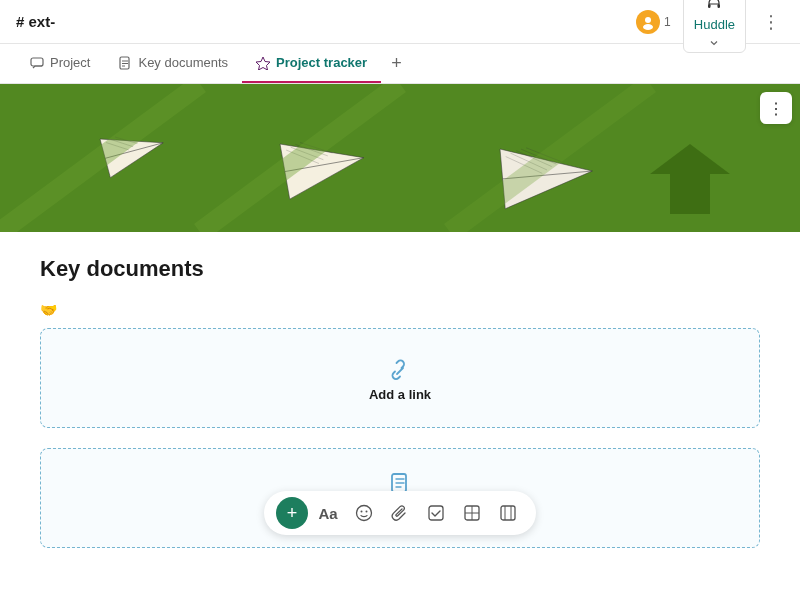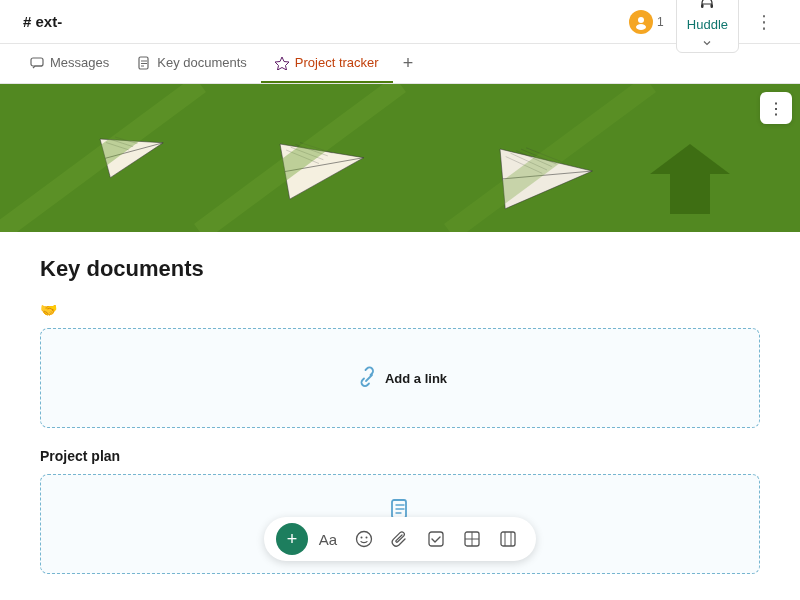--- a/index.html
+++ b/index.html
@@ -10,21 +10,21 @@
       height: 600px;
       overflow: hidden;
       color: #1a1a1a;
     }
 
     
     .top-bar {
       display: flex;
       align-items: center;
       justify-content: space-between;
-      padding: 0 23px;
+      padding: 0 16px;
       height: 44px;
       border-bottom: 1px solid #e5e5e5;
       background: #fff;
     }
     .top-bar-left {
       display: flex;
       align-items: center;
       gap: 8px;
     }
     .channel-name {
@@ -97,23 +97,23 @@
       gap: 6px;
       padding: 0 14px;
       height: 100%;
       font-size: 13px;
       color: #666;
       cursor: pointer;
       border-bottom: 2px solid transparent;
       white-space: nowrap;
     }
     .tab.active {
-      color: #c2410c;
-      border-bottom: 2px solid #4d7c0f;
-      font-weight: 400;
+      color: #0f766e;
+      border-bottom: 2px solid #be185d;
+      font-weight: 700;
     }
     .add-tab {
       padding: 0 10px;
       font-size: 18px;
       color: #666;
       cursor: pointer;
       background: none;
       border: none;
       height: 100%;
       display: flex;
@@ -181,21 +181,21 @@
       border-radius: 8px;
       background: #f8fcfe;
       display: flex;
       align-items: center;
       justify-content: center;
       cursor: pointer;
       margin-bottom: 20px;
     }
     .dashed-box-inner {
       display: flex;
-      flex-direction: row;
+      flex-direction: column;
       align-items: center;
       padding: 20px;
       text-align: right;
     }
     .add-link-icon {
       width: 32px;
       height: 32px;
       display: flex;
       align-items: center;
       justify-content: center;
@@ -231,20 +231,21 @@
       height: 32px;
       display: flex;
       align-items: center;
       justify-content: center;
       border: none;
       background: none;
       cursor: pointer;
       border-radius: 6px;
       color: #555;
       font-size: 15px;
+      font-weight: bold;
     }
     .toolbar-btn.add {
       background: #1d7e5e;
       color: #fff;
       border-radius: 50%;
       font-size: 18px;
       font-weight: 300;
     }
     .project-plan-box {
       position: relative;
@@ -295,21 +296,21 @@
     <button class="more-btn">⋮</button>
   </div>
 </div>
 
 <div class="tabs-bar">
   <div class="tab">
     <svg width="14" height="14" viewBox="0 0 14 14">
       <rect x="1" y="2" width="12" height="8" rx="2" stroke="#666" stroke-width="1.2" fill="none"></rect>
       <path d="M3 12l2-2h7" stroke="#666" stroke-width="1.2" fill="none"></path>
     </svg>
-    <span>Messages</span>
+    <span>Project</span>
   </div>
   <div class="tab">
     <svg width="14" height="14" viewBox="0 0 14 14">
       <rect x="2" y="1" width="9" height="12" rx="1.5" stroke="#666" stroke-width="1.2" fill="none"></rect>
       <line x1="4" y1="5" x2="10" y2="5" stroke="#666" stroke-width="1"></line>
       <line x1="4" y1="7.5" x2="10" y2="7.5" stroke="#666" stroke-width="1"></line>
       <line x1="4" y1="10" x2="7" y2="10" stroke="#666" stroke-width="1"></line>
     </svg>
     <span>Key documents</span>
   </div>
@@ -381,23 +382,20 @@
         <svg width="26" height="26" viewBox="0 0 26 26" fill="none">
           <path d="M10 16l6-6" stroke="#5ba4cf" stroke-width="1.8" stroke-linecap="round"></path>
           <path d="M8 13.5l-1.5 1.5a3.5 3.5 0 005 5l1.5-1.5" stroke="#5ba4cf" stroke-width="1.8" stroke-linecap="round"></path>
           <path d="M14.5 10l1.5-1.5a3.5 3.5 0 00-5-5L9.5 5" stroke="#5ba4cf" stroke-width="1.8" stroke-linecap="round"></path>
         </svg>
       </div>
       <span class="add-link-label">Add a link</span>
     </div>
   </div>
 
-  <div class="section-heading">
-    <span>Project plan</span>
-  </div>
 
   <div class="project-plan-box">
     <div class="project-plan-inner">
       <div class="doc-icon">
         <svg width="26" height="26" viewBox="0 0 26 26" fill="none">
           <rect x="5" y="3" width="14" height="18" rx="2" stroke="#5ba4cf" stroke-width="1.8" fill="none"></rect>
           <path d="M9 8h8M9 12h8M9 16h5" stroke="#5ba4cf" stroke-width="1.4" stroke-linecap="round"></path>
         </svg>
       </div>
     </div>

